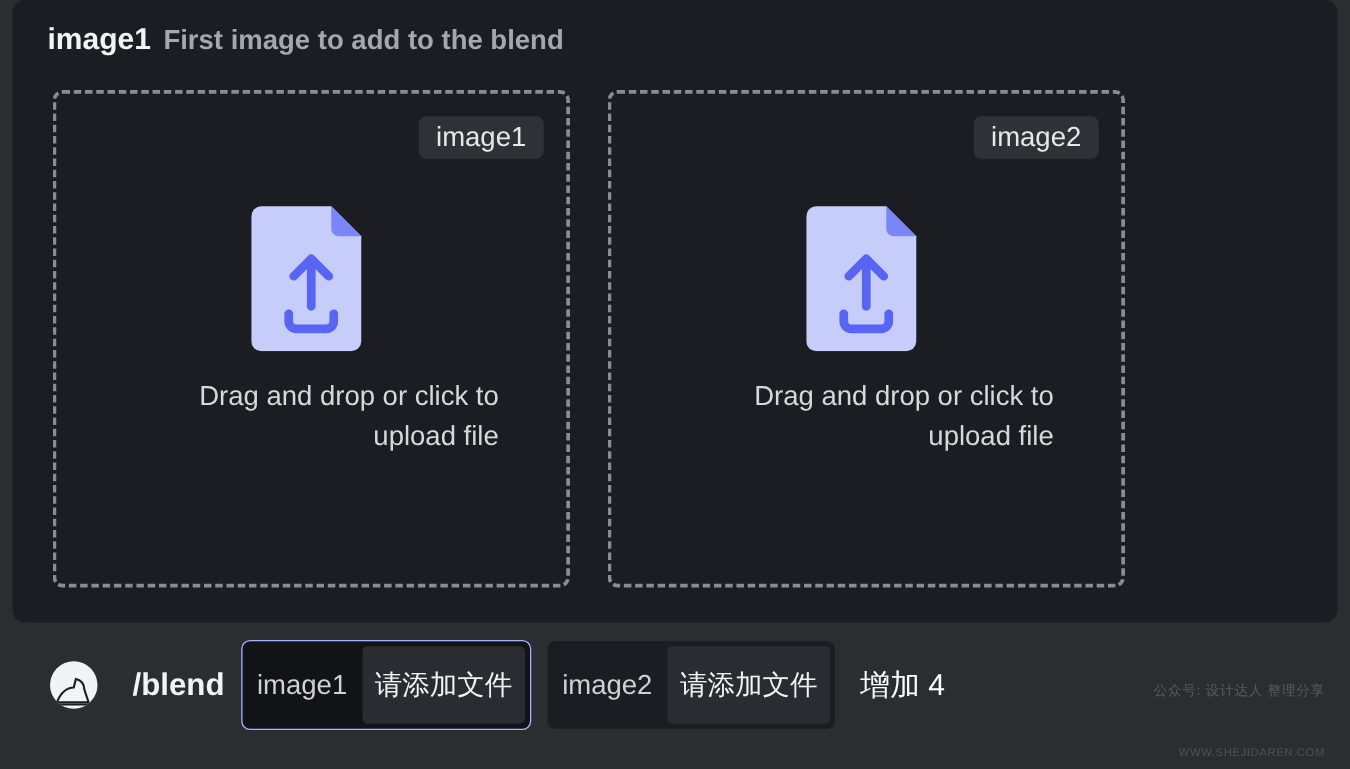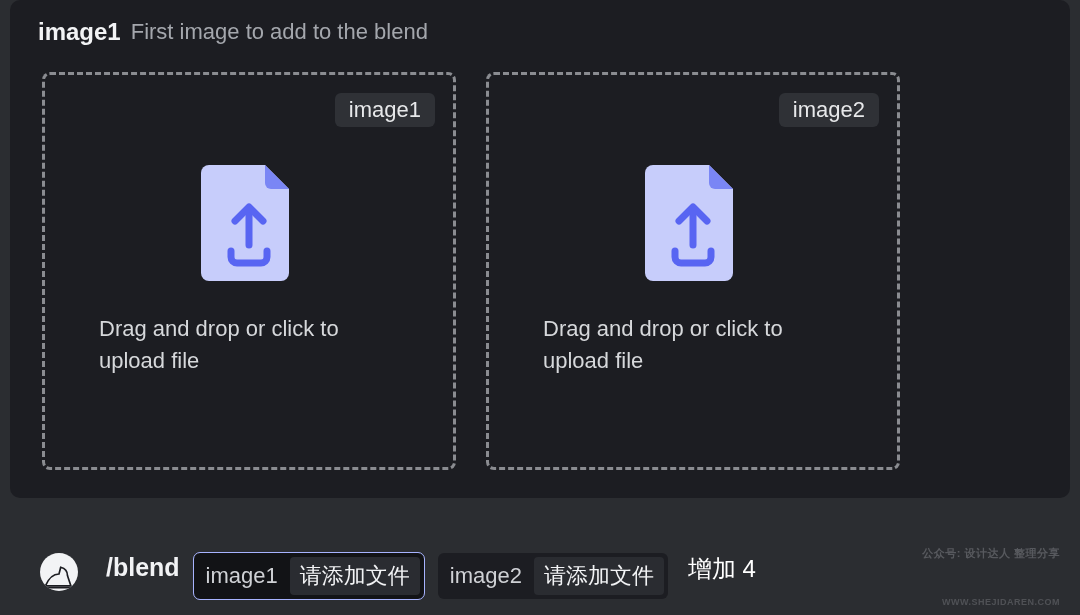--- a/index.html
+++ b/index.html
@@ -26,21 +26,21 @@
     padding: 18px 28px 14px 28px;
   }
   .header-key {
     color: #f2f3f5;
     font-weight: 700;
     font-size: 24px;
   }
   .header-desc {
     color: #a4a7ad;
     font-size: 22px;
-    font-weight: 400;
+    font-weight: 700;
   }
   .dropzones {
     display: flex;
     gap: 30px;
     padding: 12px 32px 28px 32px;
   }
   .dropzone {
     width: 414px;
     height: 398px;
     border: 3px dashed #8a8c91;
@@ -62,33 +62,34 @@
     border-radius: 6px;
     font-size: 22px;
   }
   .dz-iconwrap {
     margin-top: 34px;
     width: 96px;
     height: 120px;
     position: relative;
   }
   .dz-text {
-    margin-top: 32px;
+    margin-top: 20px;
     font-size: 22px;
     color: #d6d8db;
-    text-align: left;
+    text-align: right;
     line-height: 1.45;
     max-width: 300px;
   }
   .input-row {
     position: absolute;
     left: 0;
     right: 0;
-    bottom: 16px;
-    display: flex;
+    bottom: 32px;
+    display: flex;
+    align-items: center;
     gap: 14px;
     padding: 0 40px;
   }
   .avatar {
     width: 38px;
     height: 38px;
     border-radius: 50%;
     background: #f2f3f5;
     display: flex;
     align-items: flex-end;
@@ -113,39 +114,38 @@
   .param-pill.active {
     outline: 1.5px solid #a7b3ff;
     background: #121316;
   }
   .param-key {
     color: #cfd1d5;
   }
   .param-val {
     background: #2a2c31;
     color: #f2f3f5;
-    padding: 4px 10px;
+    padding: 16px 10px;
     border-radius: 4px;
   }
   .addmore {
     color: #ffffff;
     font-size: 24px;
     margin-left: 6px;
   }
   .watermark {
     position: absolute;
     right: 20px;
     bottom: 6px;
     text-align: right;
     color: #7c7e83;
     font-size: 11px;
     line-height: 1.3;
     opacity: .55;
     letter-spacing: .5px;
-    font-weight: bold;
   }
   .watermark .w2 { font-size: 9px; color:#6d6f74;margin-top:37px; }
 </style>
 </head>
 <body>
 
 <div class="panel">
   <div class="header">
     <span class="header-key">image1</span>
     <span class="header-desc">First image to add to the blend</span>

